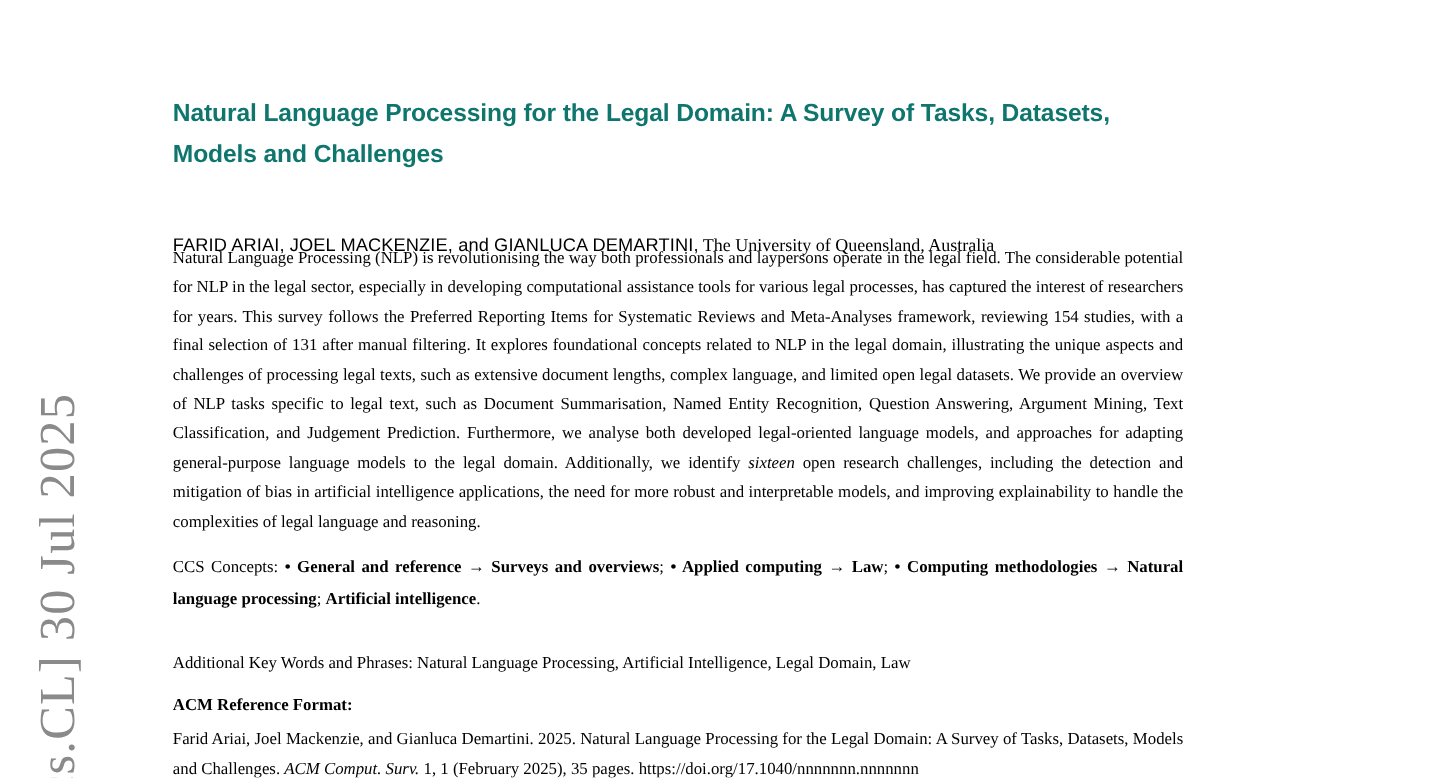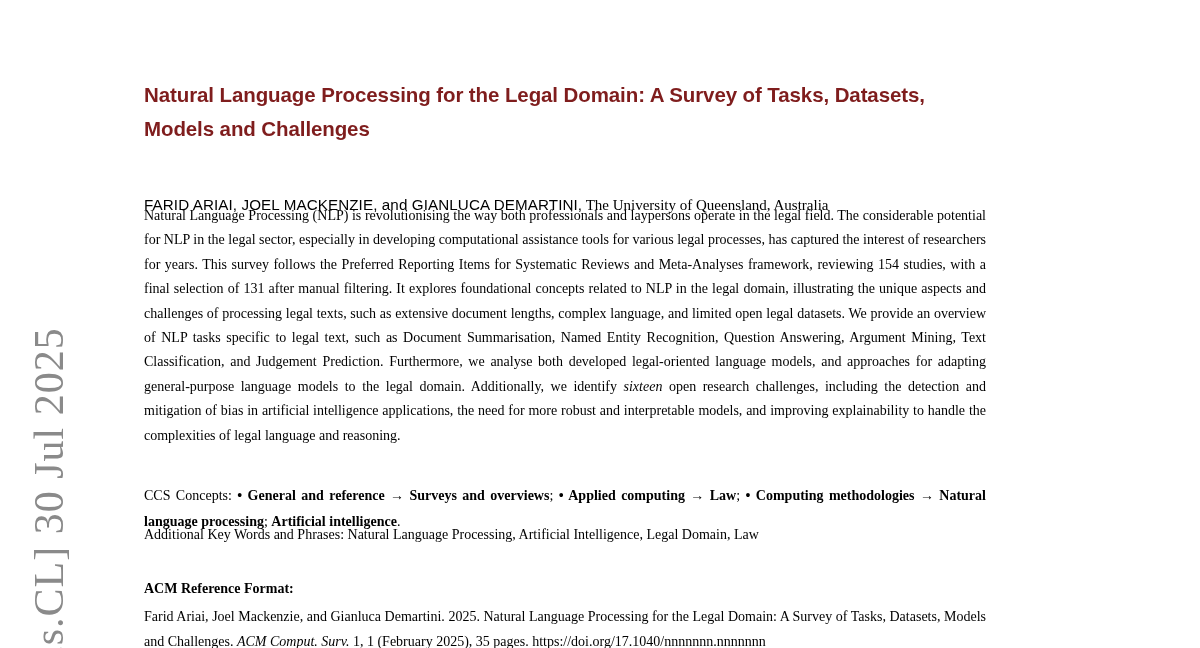--- a/index.html
+++ b/index.html
@@ -29,21 +29,21 @@
 
   .block { position: absolute; left: 144px; width: 842px; margin: 0; }
 
   .title {
     top: 78px;
     font-family: "Liberation Sans", sans-serif;
     font-weight: 700;
     font-size: 20.5px;
     line-height: 34px;
     letter-spacing: -0.1px;
-    color: #7f1d1d;
+    color: #0f766e;
   }
 
   .authors {
     top: 163px;
     font-size: 15px;
     line-height: 21px;
     margin-top: 31px;
   }
   .authors .names {
     font-family: "Liberation Sans", sans-serif;
@@ -56,28 +56,28 @@
   }
 
   .abstract {
     top: 204px;
     font-size: 14px;
     line-height: 24.4px;
     text-align: justify;
   }
 
   .ccs {
-    top: 483px;
+    top: 461px;
     font-size: 14px;
     line-height: 25.5px;
     text-align: justify;
   }
 
   .keywords {
-    top: 525px;
+    top: 544px;
     font-size: 14px;
     line-height: 20px;
   }
 
   .acm-heading {
     top: 580px;
     font-size: 14px;
     font-weight: 700;
     line-height: 18px;
   }

